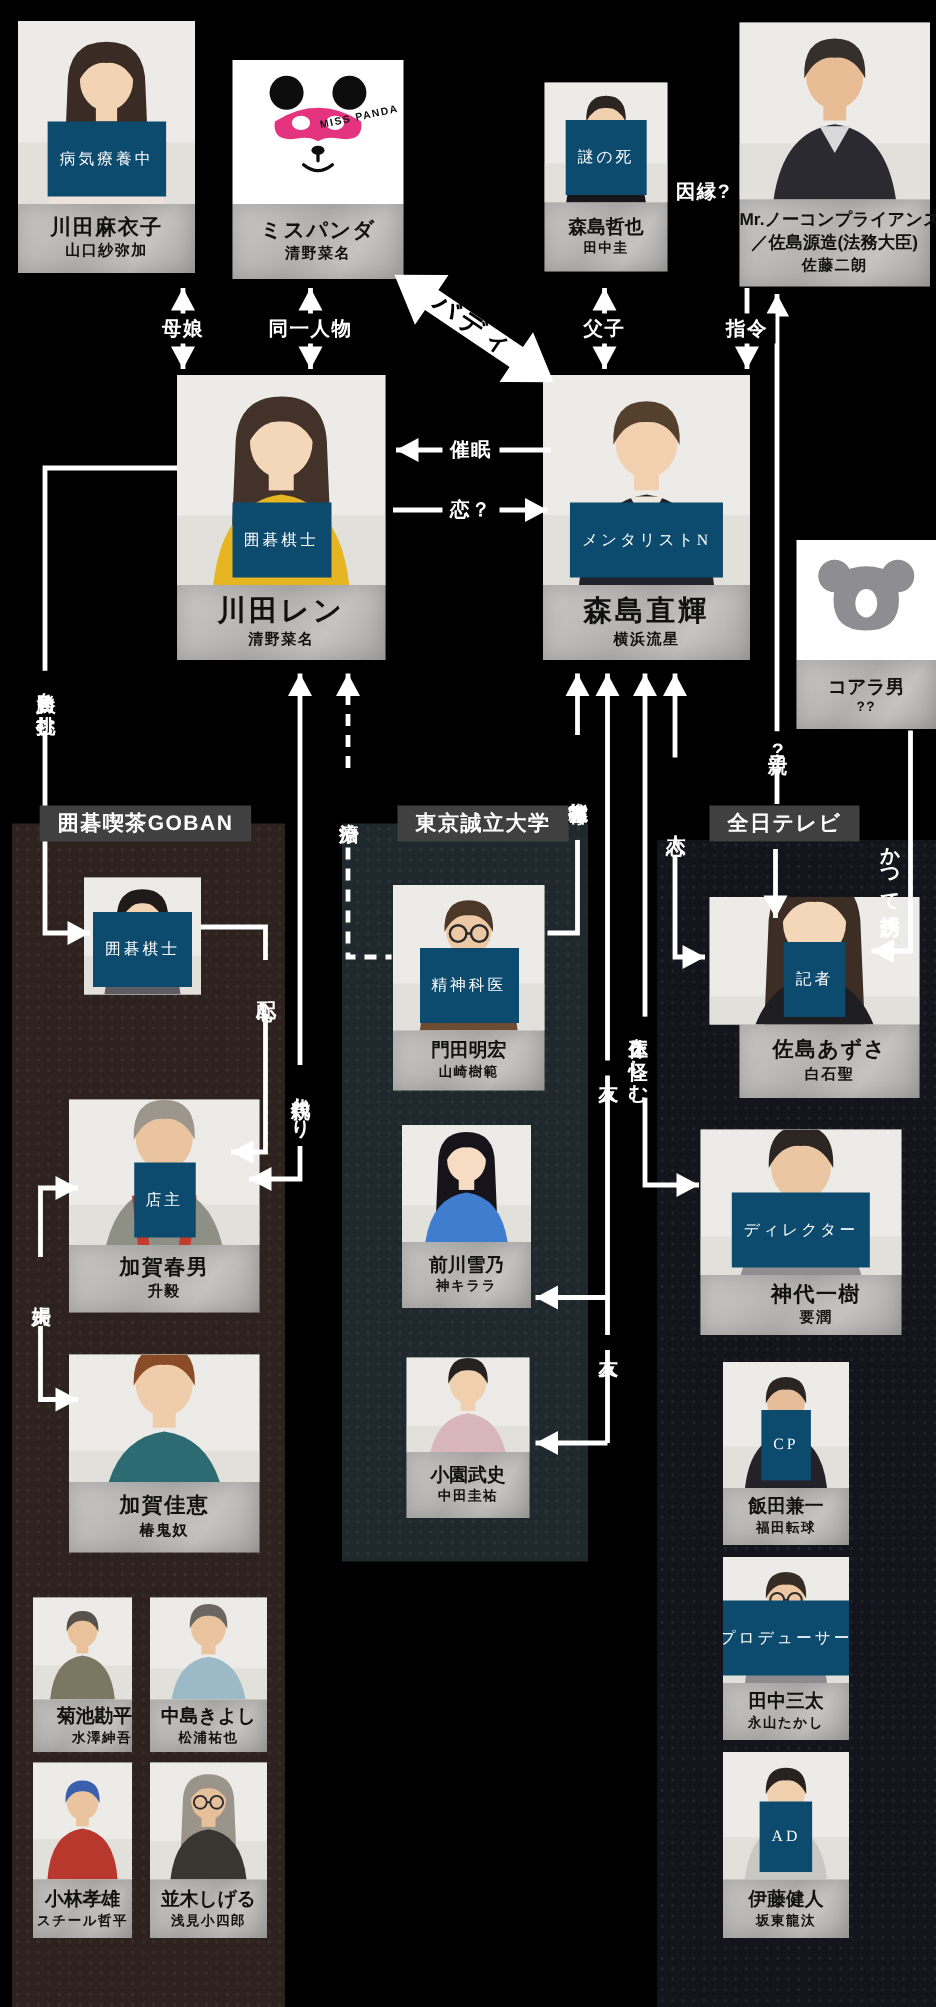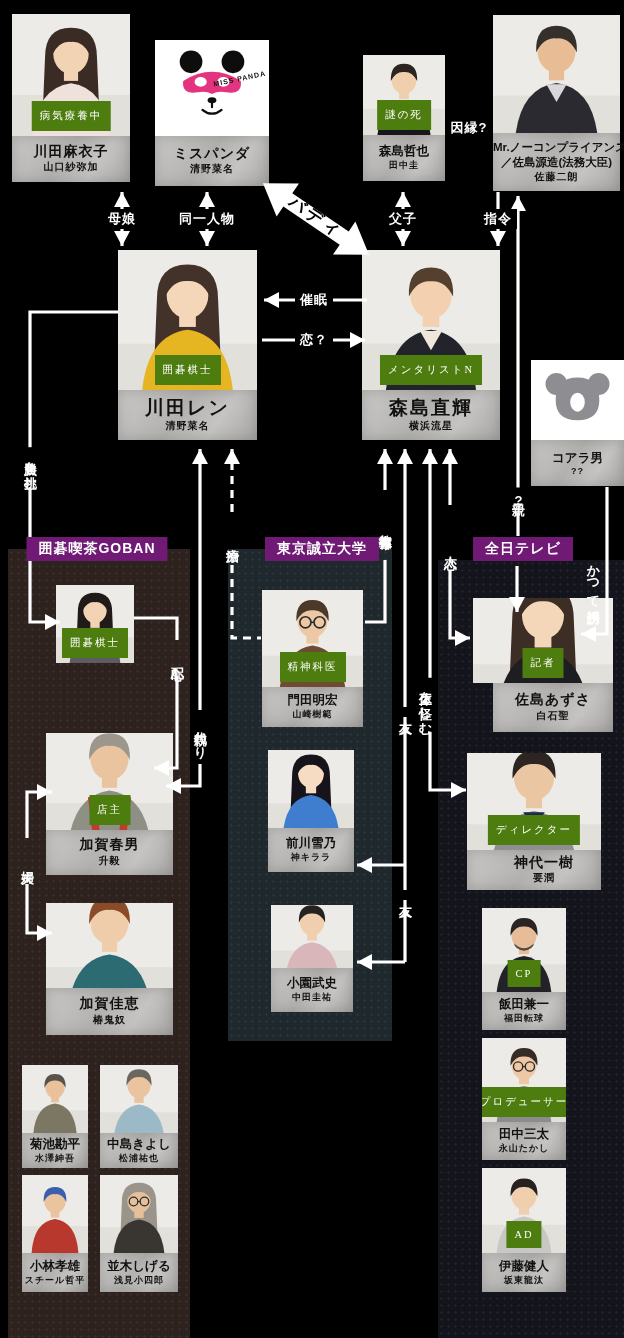--- a/index.html
+++ b/index.html
@@ -6,32 +6,32 @@
   #stage{position:relative;width:624px;height:1338px;background:#000;overflow:hidden;
          font-family:"Liberation Sans","DejaVu Sans",sans-serif;}
   .panel{position:absolute;z-index:0;}
   .panel::after{content:"";position:absolute;inset:0;
     background-image:radial-gradient(rgba(255,255,255,.055) 1.2px,transparent 1.3px);
     background-size:7px 7px;}
   .card{position:absolute;z-index:2;}
   .photo{position:relative;background:#e9e7e3;overflow:hidden;}
   .av,.av svg{position:absolute;inset:0;width:100%;height:100%;display:block;}
   .badge{position:absolute;left:50%;bottom:5px;transform:translateX(-50%);
-    background:#4d7c0f;color:#fff;font-family:"Liberation Serif","DejaVu Serif",serif;
-    font-size:10.5px;letter-spacing:2px;padding:8px 8px;white-space:nowrap;z-index:2;}
+    background:#0c4a6e;color:#fff;font-family:"Liberation Serif","DejaVu Serif",serif;
+    font-size:10.5px;letter-spacing:2px;padding:18px 8px;white-space:nowrap;z-index:2;}
   .plate{background:linear-gradient(125deg,#cac9c7,#b3b2b0 45%,#c5c4c2 70%,#a8a7a5);
     color:#111;text-align:center;display:flex;flex-direction:column;justify-content:center;gap:1px;
     box-shadow:inset 0 0 14px rgba(90,88,85,.35);}
   .nm{font-weight:bold;font-size:14px;letter-spacing:1px;line-height:1.12;white-space:nowrap;}
   .nm2{font-weight:bold;font-size:11.5px;line-height:1.25;white-space:nowrap;}
   .ac{font-weight:bold;font-size:10px;letter-spacing:1px;}
   .big .nm{font-size:19px;letter-spacing:2px;}
   .tiny .nm{font-size:12.5px;letter-spacing:0;}
   .tiny .ac{font-size:9px;}
-  .ghead{position:absolute;transform:translateX(-50%);background:#701a75;color:#fff;font-weight:bold;
+  .ghead{position:absolute;transform:translateX(-50%);background:#404040;color:#fff;font-weight:bold;
     font-size:14px;letter-spacing:1px;padding:3px 12px;white-space:nowrap;z-index:4;}
   .rl{position:absolute;transform:translate(-50%,-50%);background:#000;color:#fff;font-weight:bold;
     font-size:13px;letter-spacing:1px;padding:1px 5px;white-space:nowrap;z-index:4;}
   .rlv{writing-mode:vertical-rl;text-orientation:upright;padding:5px 1px;letter-spacing:0;}
   .nobg{background:transparent;}
   .buddy-label{position:absolute;left:316px;top:217px;transform:translate(-50%,-50%) rotate(34deg);
     color:#000;font-weight:800;font-size:17px;letter-spacing:3px;z-index:4;white-space:nowrap;}
   #wires{position:absolute;inset:0;z-index:3;pointer-events:none;}
   .masktext{position:absolute;right:3px;top:36%;transform:rotate(-12deg);font-size:7px;
     font-weight:bold;color:#111;letter-spacing:1px;z-index:2;}
@@ -262,21 +262,21 @@
           <svg viewBox="0 0 100 110" preserveAspectRatio="xMidYMid slice">
             <rect width="100" height="110" fill="#edebe7"></rect>
             <rect y="72" width="100" height="38" fill="#e2e0da"></rect>
             <rect x="44" y="46" width="12" height="14" fill="#e9c29c"></rect>
             <path d="M17 110 Q20 66 50 62 Q80 66 83 110 Z" fill="#7b7763"></path>
             <ellipse cx="50" cy="37" rx="15" ry="17" fill="#e9c29c"></ellipse>
             <path d="M34 38 Q33 17 50 17 Q67 17 66 38 Q60 26 50 27 Q40 26 34 38 Z" fill="#57534c"></path>
           </svg>
         </span>
       </div>
-    <div class="plate" style="height:35px;">
+    <div class="plate" style="height:35px;align-items:flex-end;">
       <div class="nm">菊池勘平</div>
       <div class="ac">水澤紳吾</div>
       </div>
   </div>
 
   <div class="card tiny" style="left:100px;top:1065px;width:78px;">
     <div class="photo" style="height:68px;">
         <span class="av">
           <svg viewBox="0 0 100 110" preserveAspectRatio="xMidYMid slice">
             <rect width="100" height="110" fill="#edebe7"></rect>

